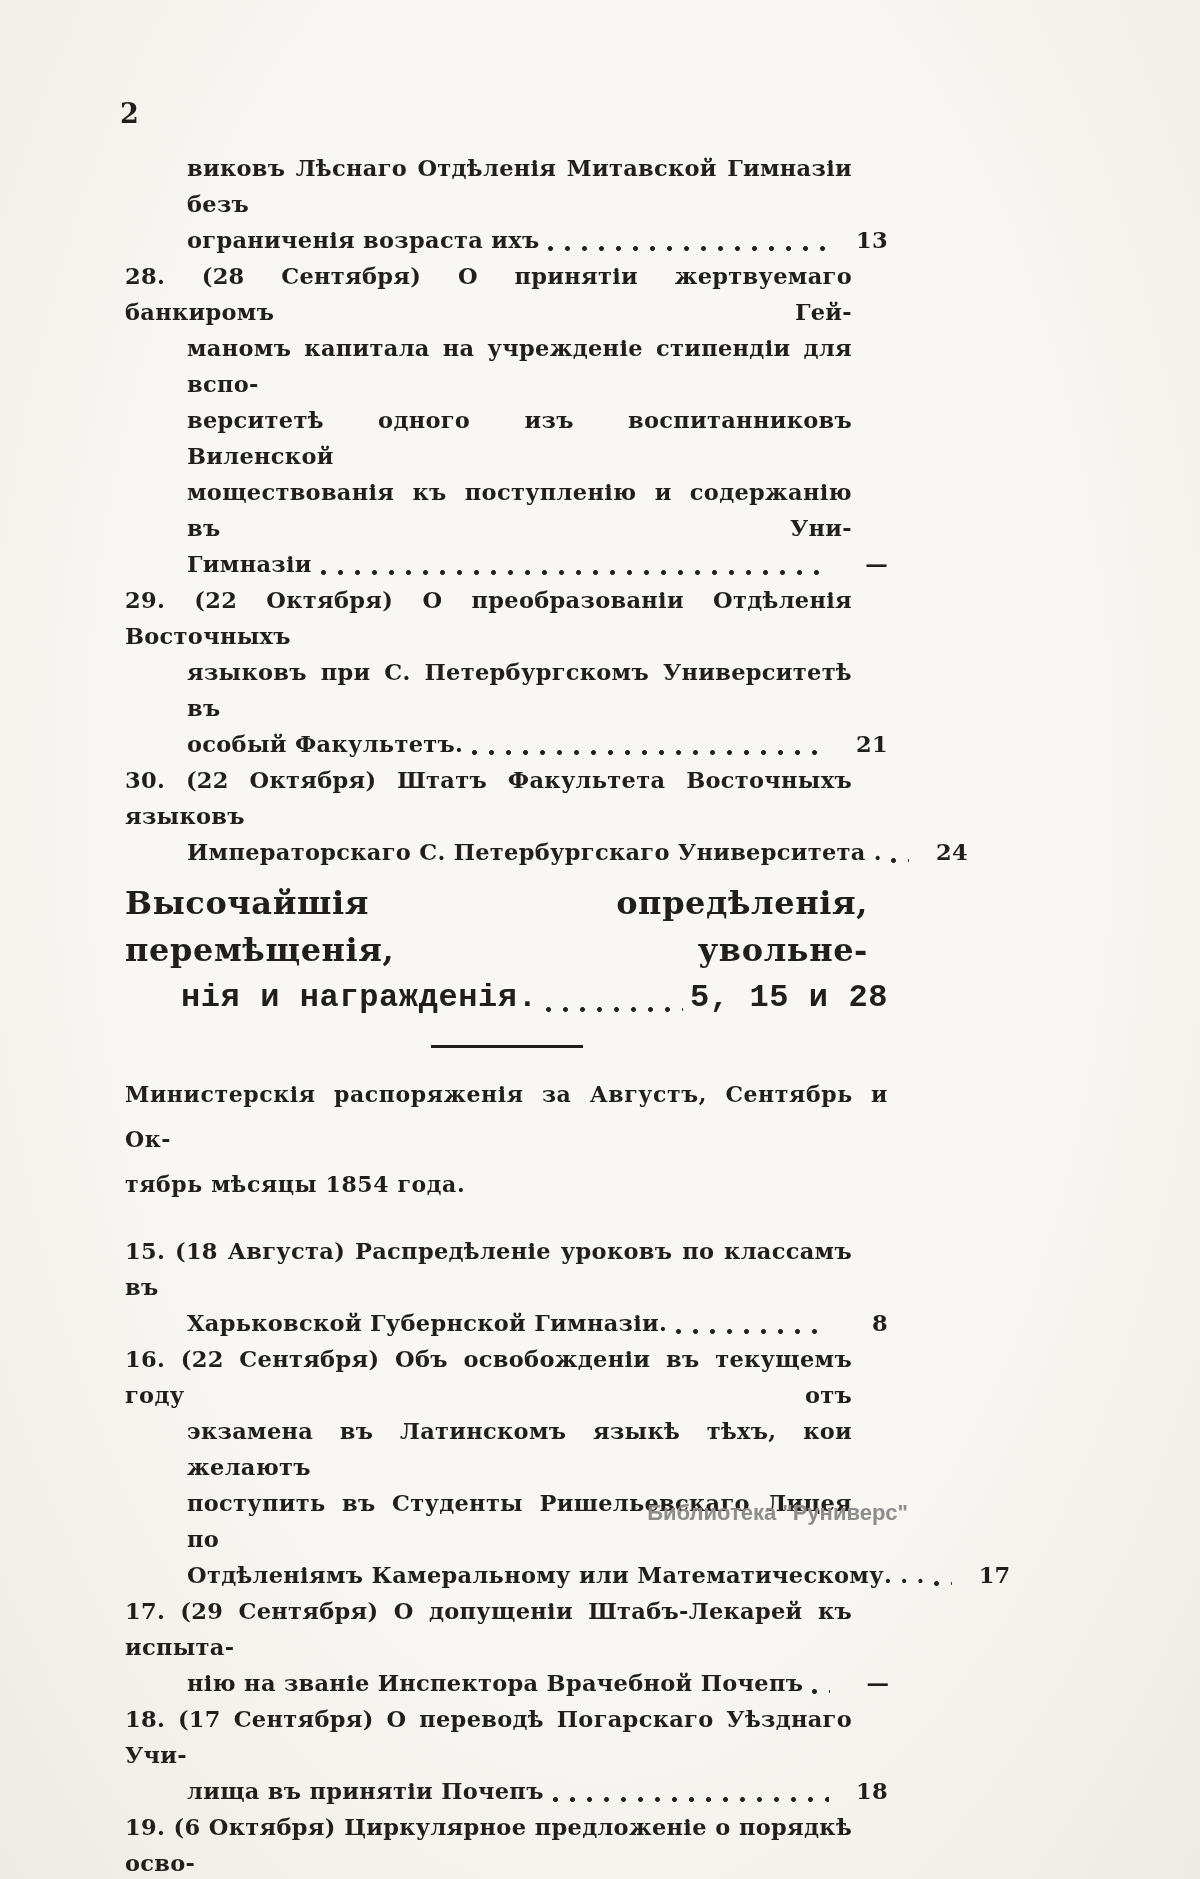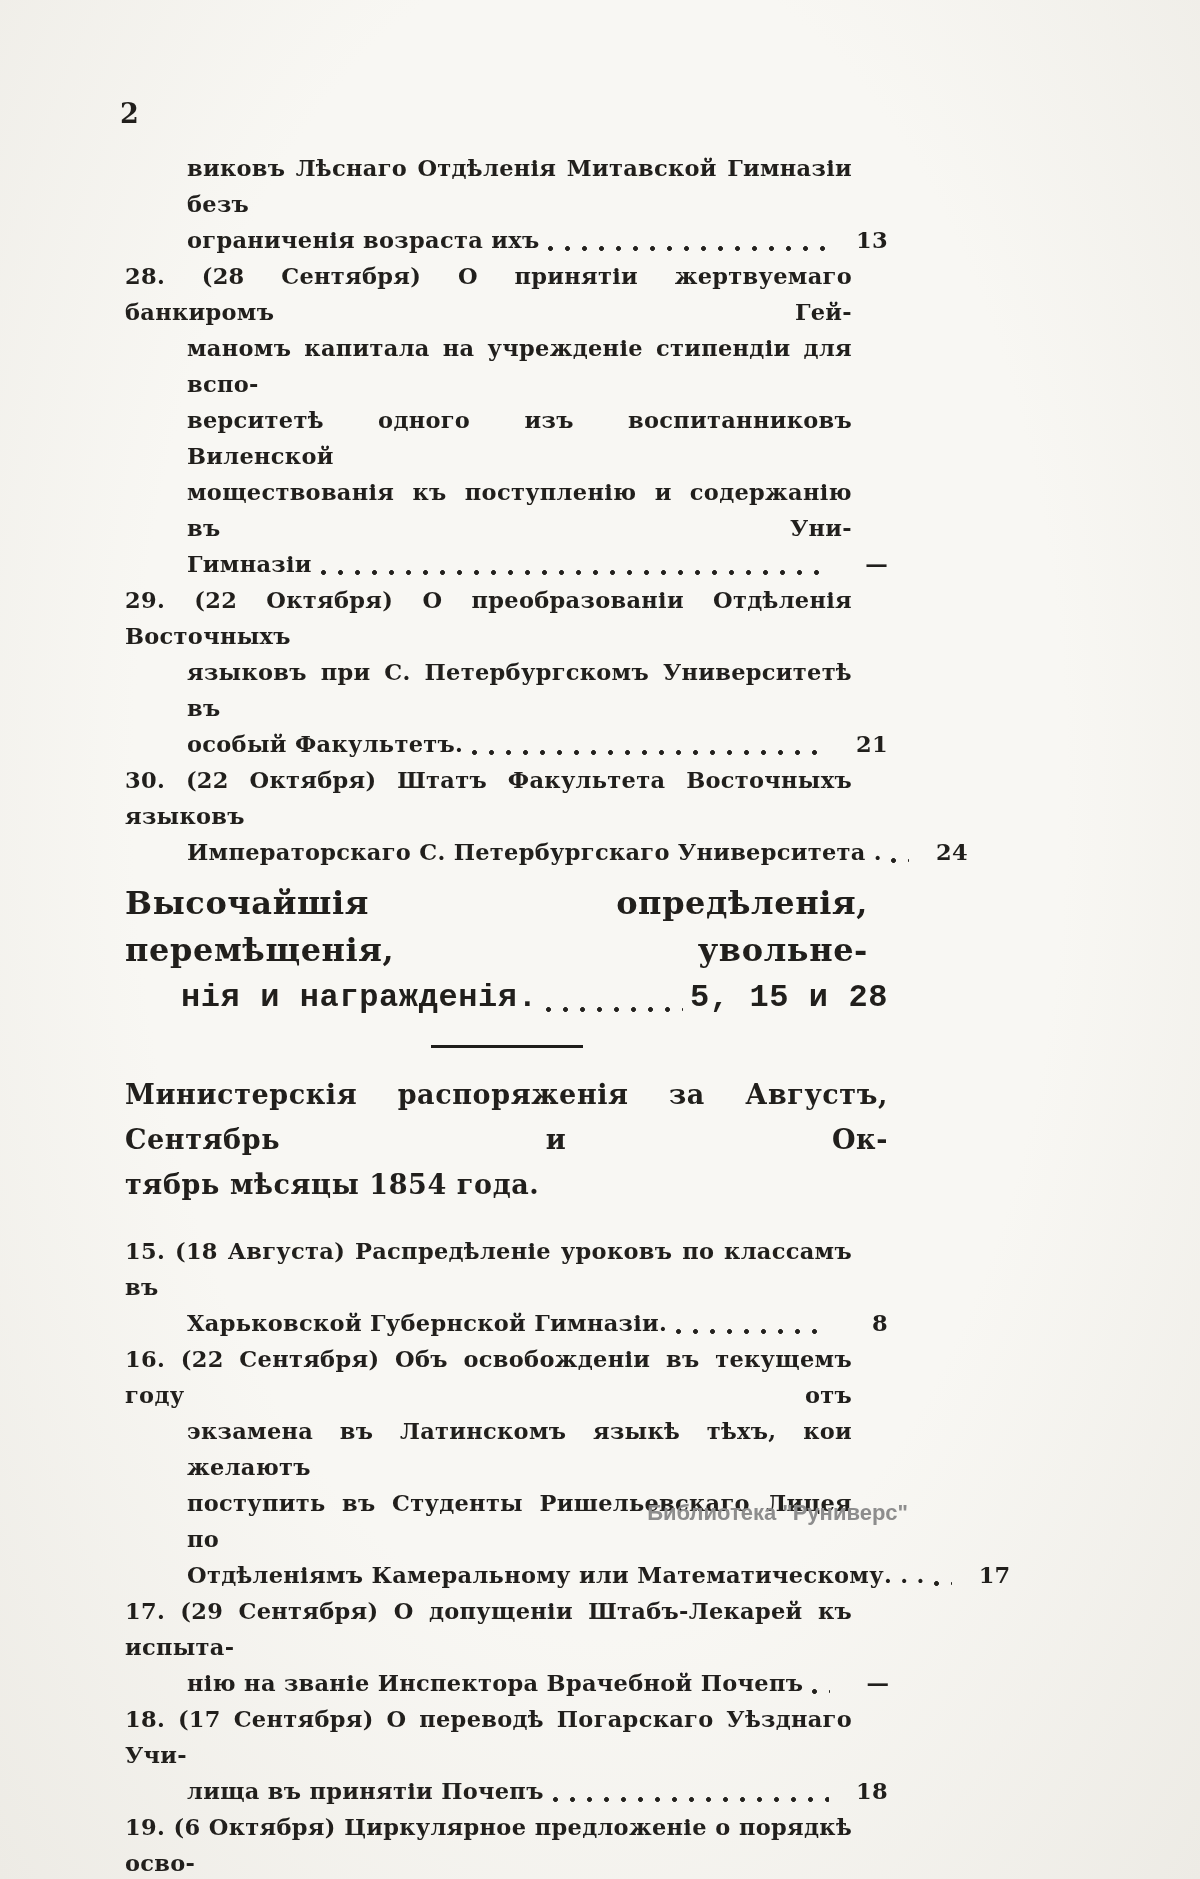--- a/index.html
+++ b/index.html
@@ -64,21 +64,21 @@
   .big .line.just { margin-right: 20px; }
   .big .line.indent { padding-left: 56px; font-family: Liberation Mono, monospace; }
   .big .leader { margin-bottom: 9px; }
   .rule {
     width: 152px; height: 3px;
     background: #1f1d1a;
     margin: 24px auto 24px auto;
   }
   .heading {
     margin: 12px 0 26px 0;
-    font-size: 27px;
+    font-size: 22px;
     letter-spacing: 0.6px;
   }
   .heading .h1line {
     text-align: justify;
     text-align-last: justify;
     line-height: 45px;
   }
   .heading .h2line {
     line-height: 45px;
   }

